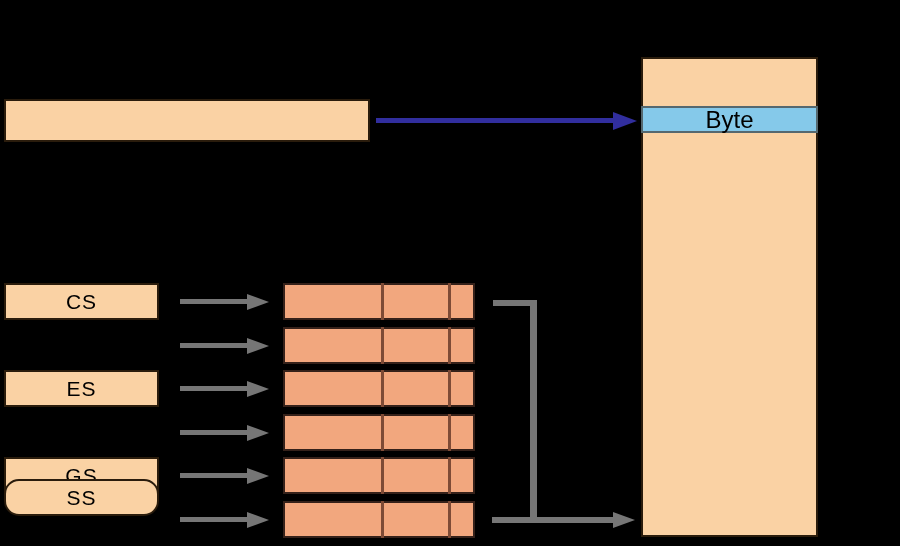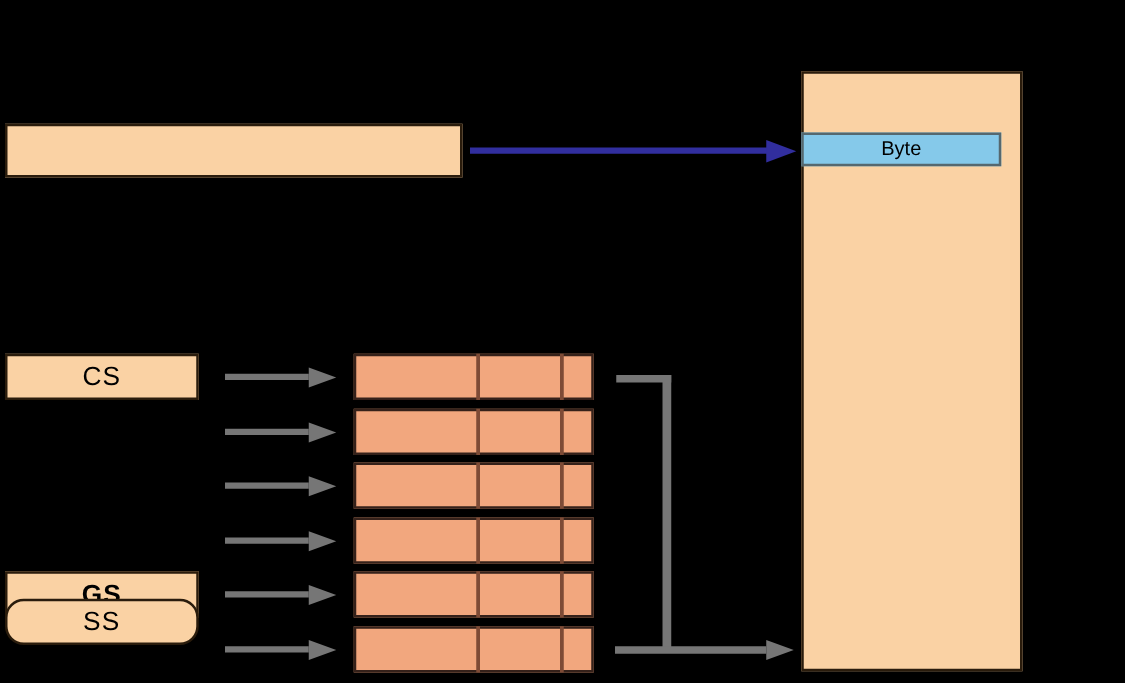--- a/index.html
+++ b/index.html
@@ -20,25 +20,25 @@
   }
 
   
   .linear-bar { left: 4px; top: 99px; width: 366px; height: 43px; }
 
   
   .mem-column { left: 641px; top: 57px; width: 177px; height: 480px; }
 
   .byte-band {
     position: absolute; box-sizing: border-box;
-    left: 641px; top: 106px; width: 160px; height: 27px;
+    left: 641px; top: 106px; width: 177px; height: 27px;
     background: var(--byte_fill);
     border: 2px solid var(--byte_border);
     display: flex; align-items: center; justify-content: center;
-    font-size: 16px; line-height: 1;
+    font-size: 24px; line-height: 1;
   }
 
   
   .reg {
     left: 4px; width: 155px; height: 37px;
     display: flex; align-items: center; justify-content: center;
     font-size: 21px; letter-spacing: 1px;
   }
 
   
@@ -83,21 +83,24 @@
   <div class="head-blue" style="left:613px; top:112px;"></div>
 
   <div class="peach-box mem-column"></div>
   <div class="byte-band">
     <span>Byte</span>
   </div>
 
   <div class="peach-box reg" style="top:283px;">
     <span>CS</span>
   </div>
-  <div class="peach-box reg" style="top:457px;font-weight:bold;">
+  <div class="peach-box reg" style="top:370px;">
+    <span>ES</span>
+  </div>
+  <div class="peach-box reg" style="top:457px;">
     <span>GS</span>
   </div>
   <div class="peach-box reg" style="top:479px;border-radius:15px;">
     <span>SS</span>
   </div>
 
   <div class="shaft-gray" style="left:180px; top:299px; width:67px;"></div>
   <div class="head-gray" style="left:247px; top:294px;"></div>
   <div class="shaft-gray" style="left:180px; top:343px; width:67px;"></div>
   <div class="head-gray" style="left:247px; top:338px;"></div>

